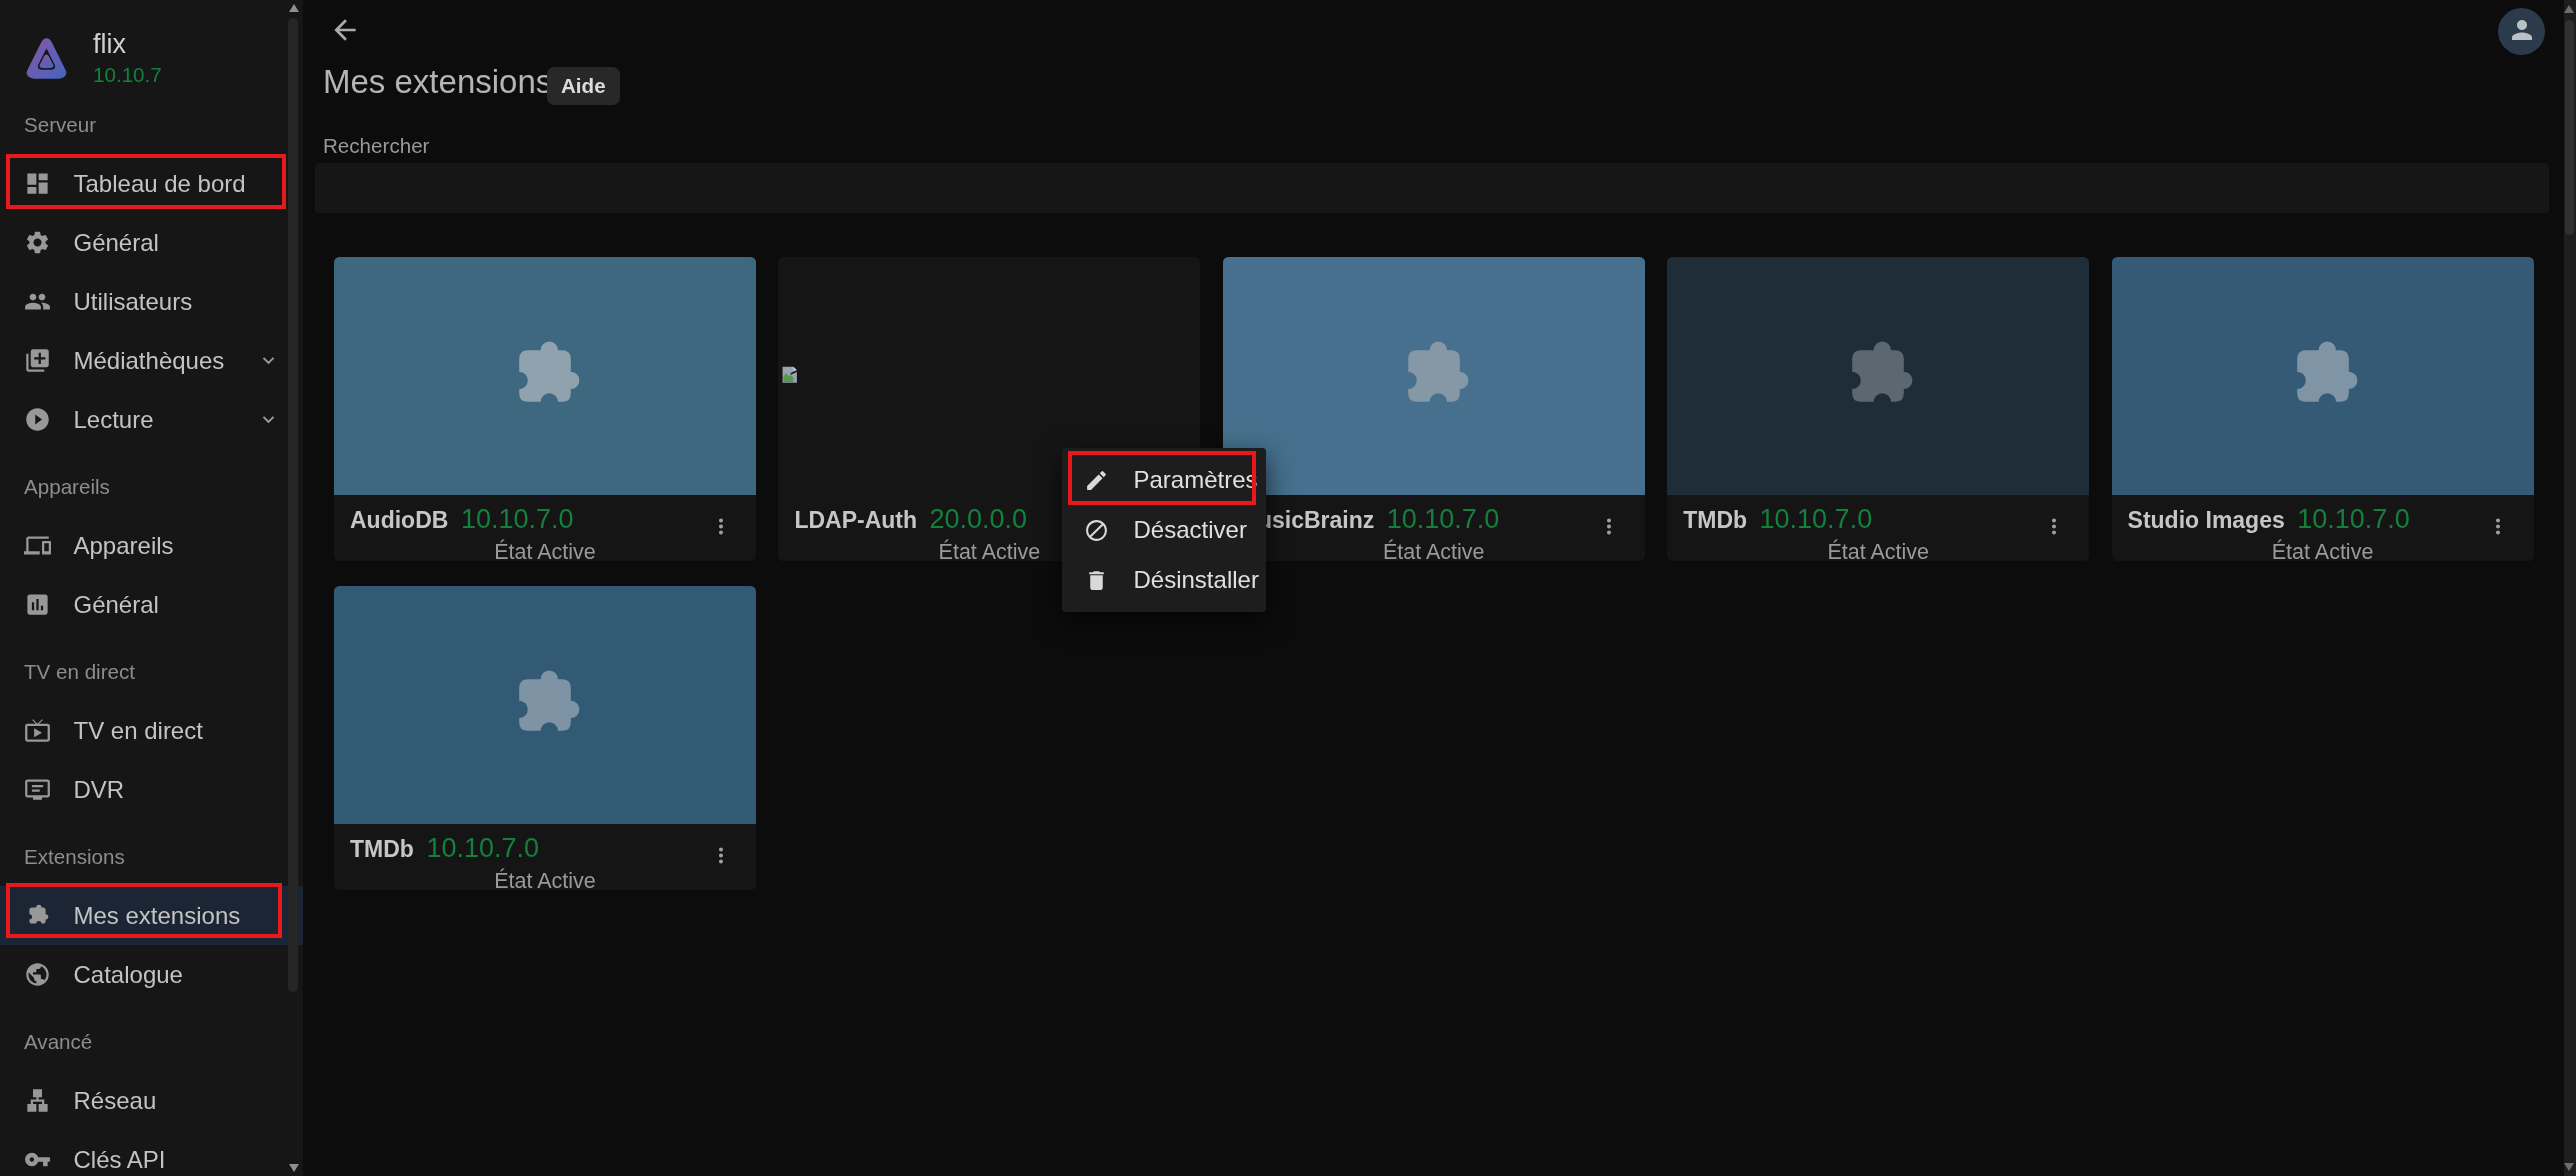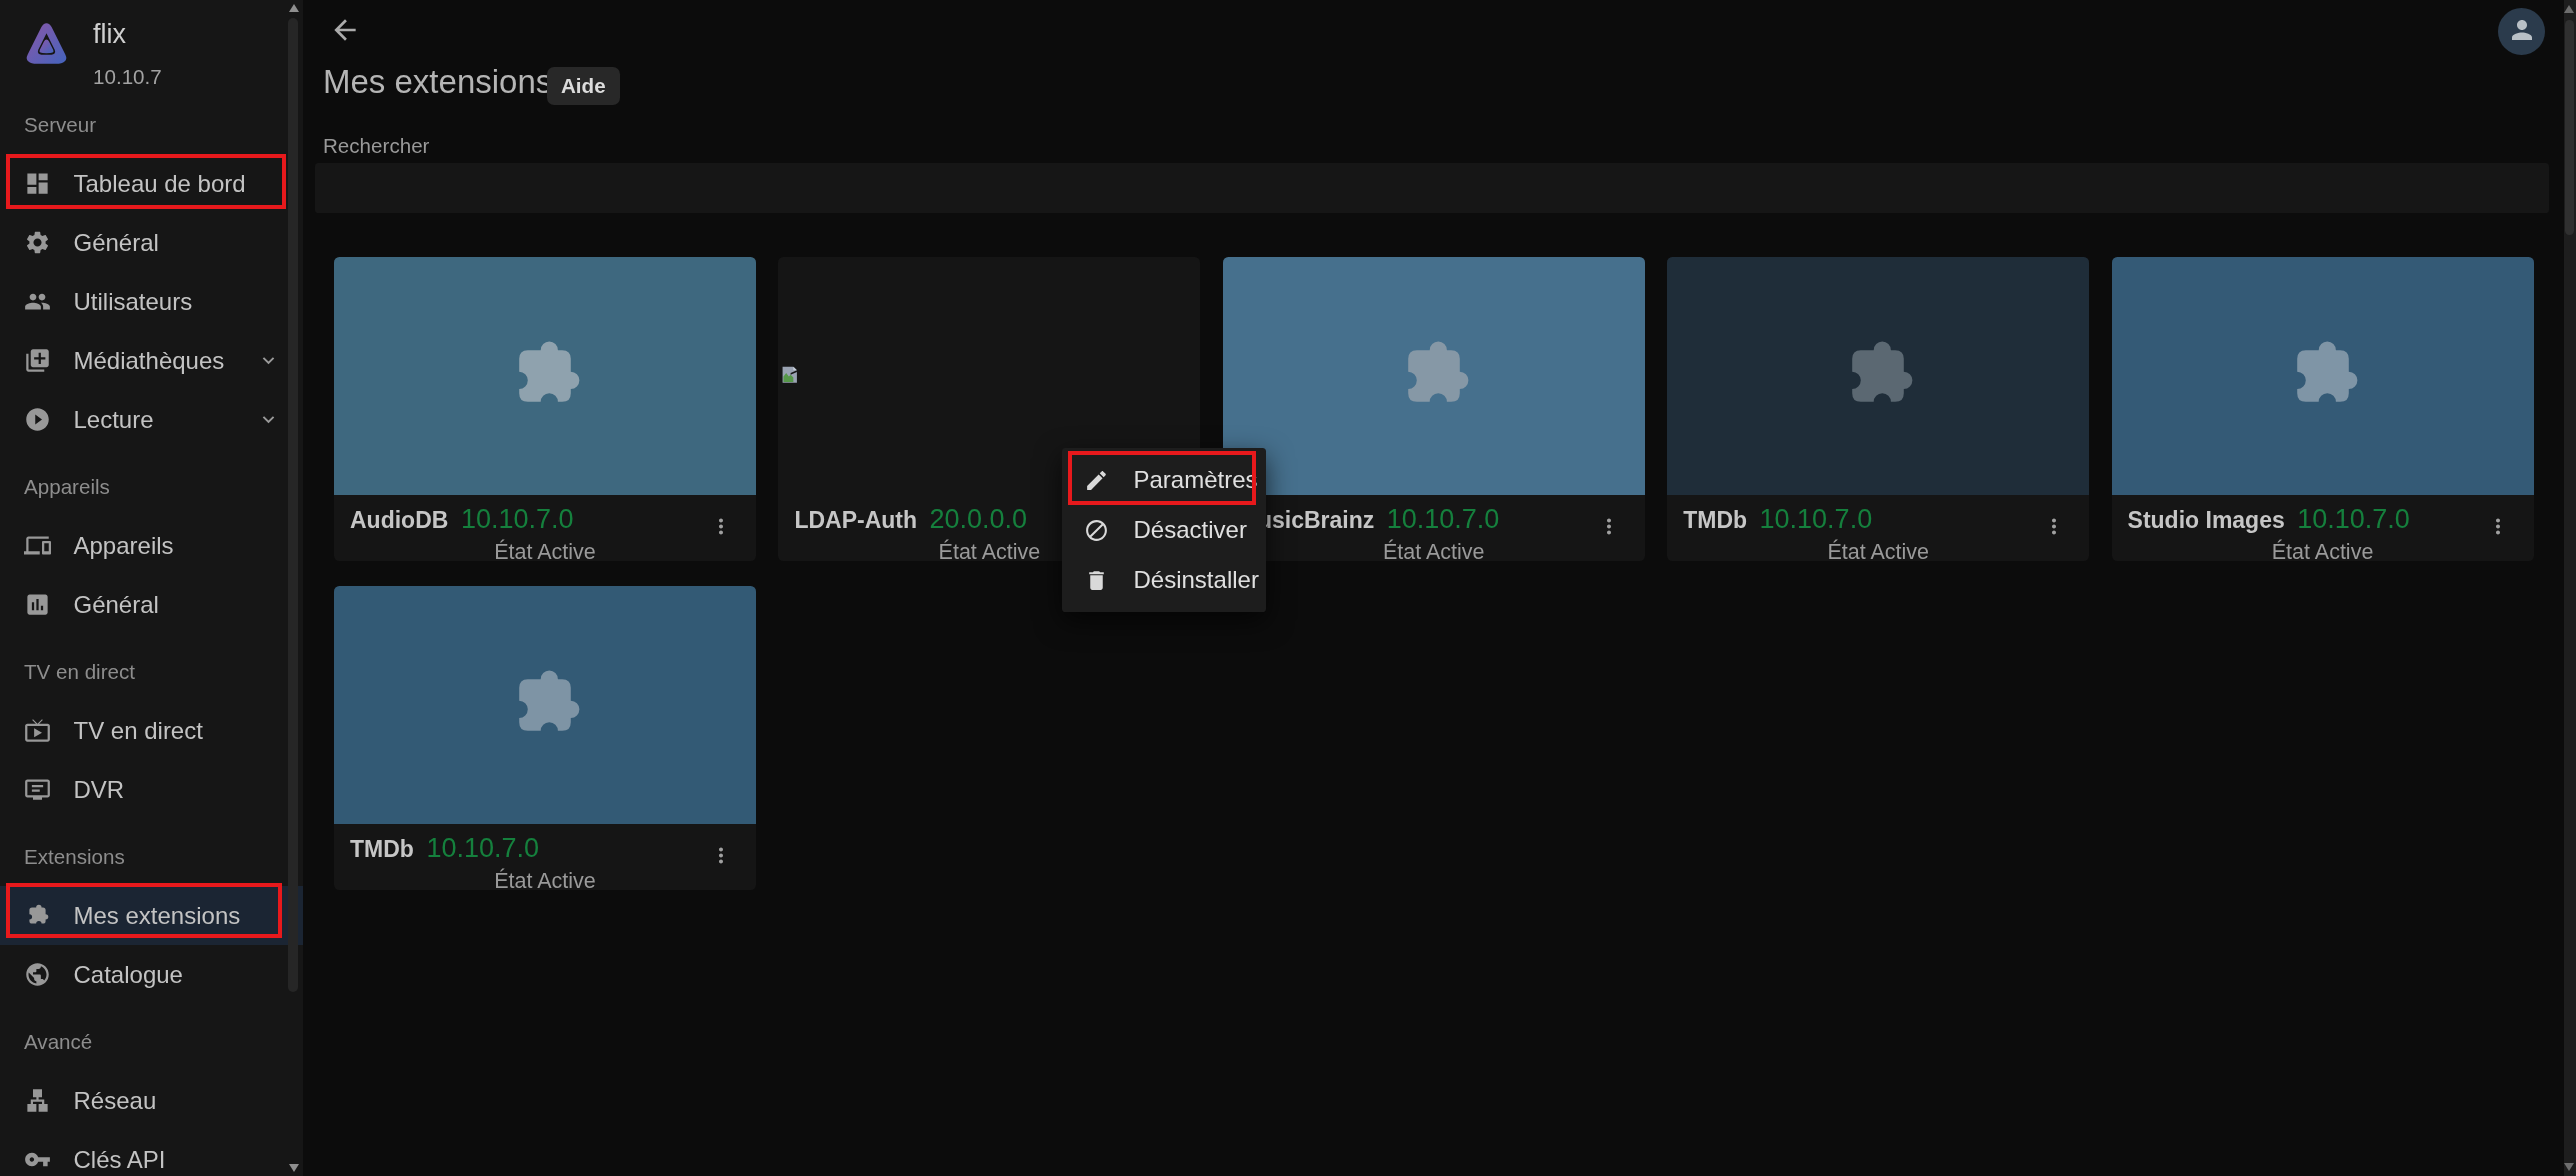--- a/index.html
+++ b/index.html
@@ -6,24 +6,24 @@
   html,body { background:#000; }
   body { width:2576px; height:1176px; overflow:hidden; }
   #app {
     position:relative; width:2576px; height:1176px;
     background:#0c0c0c; font-family:"Liberation Sans", sans-serif;
     overflow:hidden; color:#c3c3c3;
   }
 
   
   .sidebar { position:absolute; left:0; top:0; width:303px; height:1176px; background:#161616; }
-  .logo-row { display:flex; align-items:flex-start; gap:23px; padding:18px 0 0 23px; height:87px; }
+  .logo-row { display:flex; align-items:flex-end; gap:23px; padding:18px 0 0 23px; height:87px; }
   .logo-row svg { width:47px; height:51px; flex:0 0 47px; }
   .server-name { font-size:27px; color:#cfcfcf; line-height:1.25; }
-  .server-version { font-size:20.6px; color:#a3a3a3; margin-top:13px; }
+  .server-version { font-size:20.6px; color:#15803d; margin-top:1px; }
   .side-label { margin:26px 0 18px 24px; font-size:20.6px; line-height:23px; color:#8d8d8d; }
   .side-label.first { margin-top:26px; }
   .side-item { height:59px; display:flex; align-items:center; gap:21.5px; padding:0 23px; font-size:24px; color:#c3c3c3; cursor:pointer; }
   .side-item.active { background:#1b2533; }
   .side-item .icon { width:29px; height:29px; flex:0 0 29px; display:flex; align-items:center; justify-content:center; }
   .side-item .icon svg { width:27px; height:27px; fill:#989898; }
   .side-item .chevron { margin-left:auto; width:23px; height:23px; flex:0 0 23px; }
   .side-item .chevron svg { width:23px; height:23px; fill:#9a9a9a; }
   .sb-thumb { position:absolute; left:288px; top:18px; width:9.8px; height:974px; background:#262626; border-radius:5.4px; }
   .sb-arrow { position:absolute; left:289px; width:0; height:0; border-left:5.4px solid transparent; border-right:5.4px solid transparent; }

